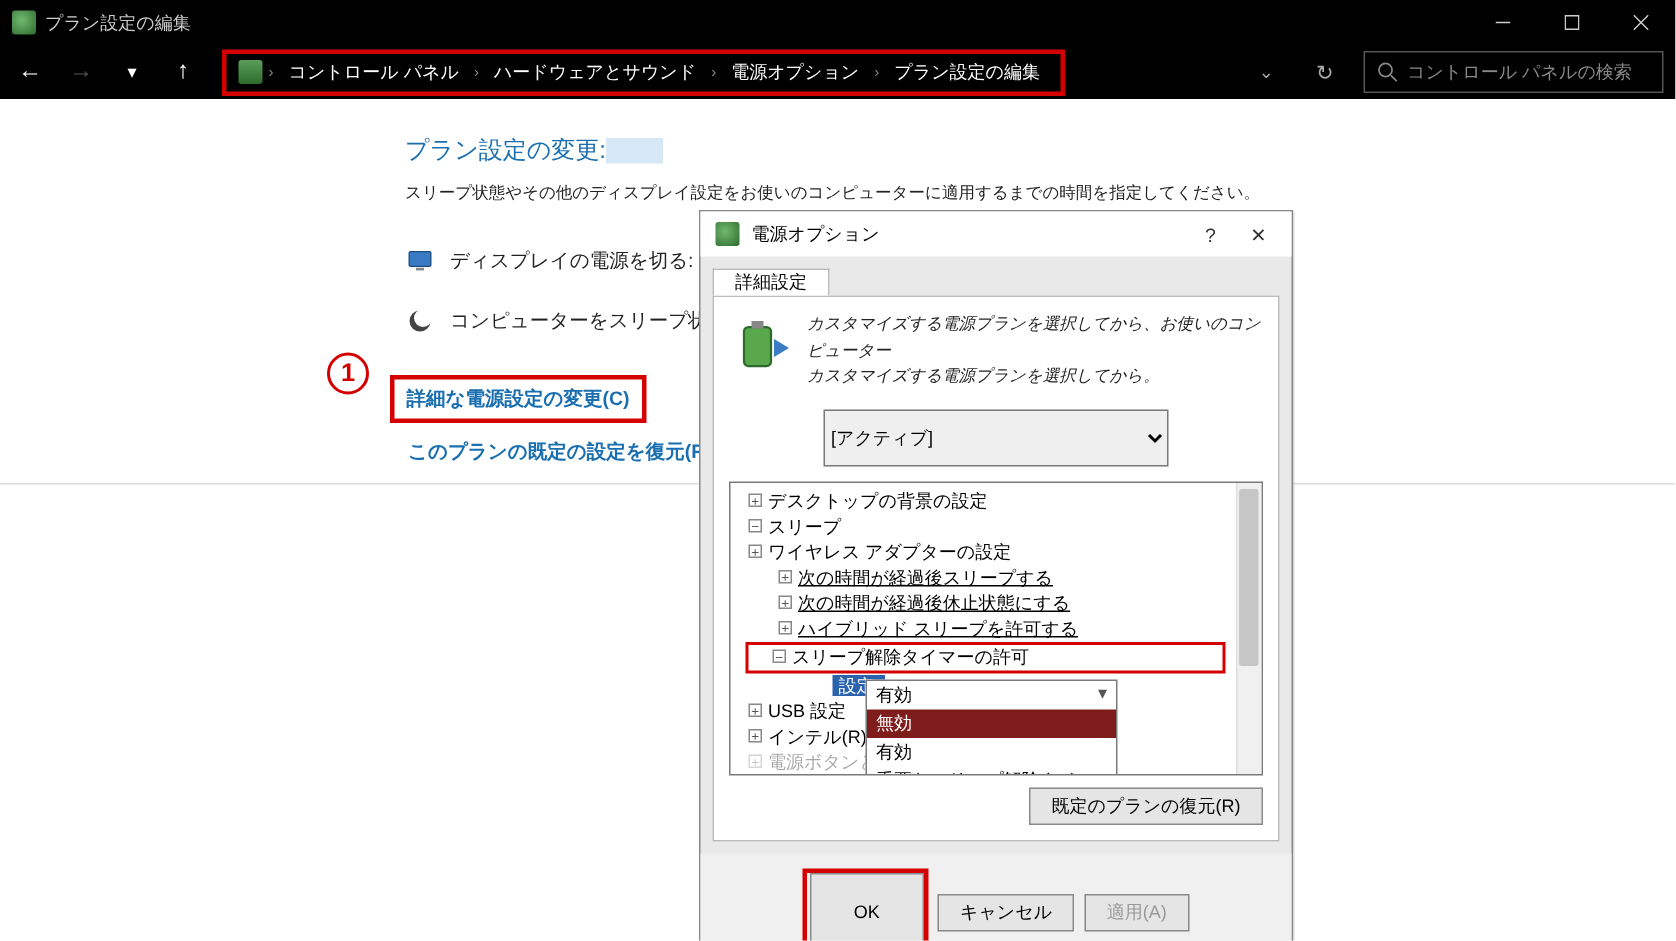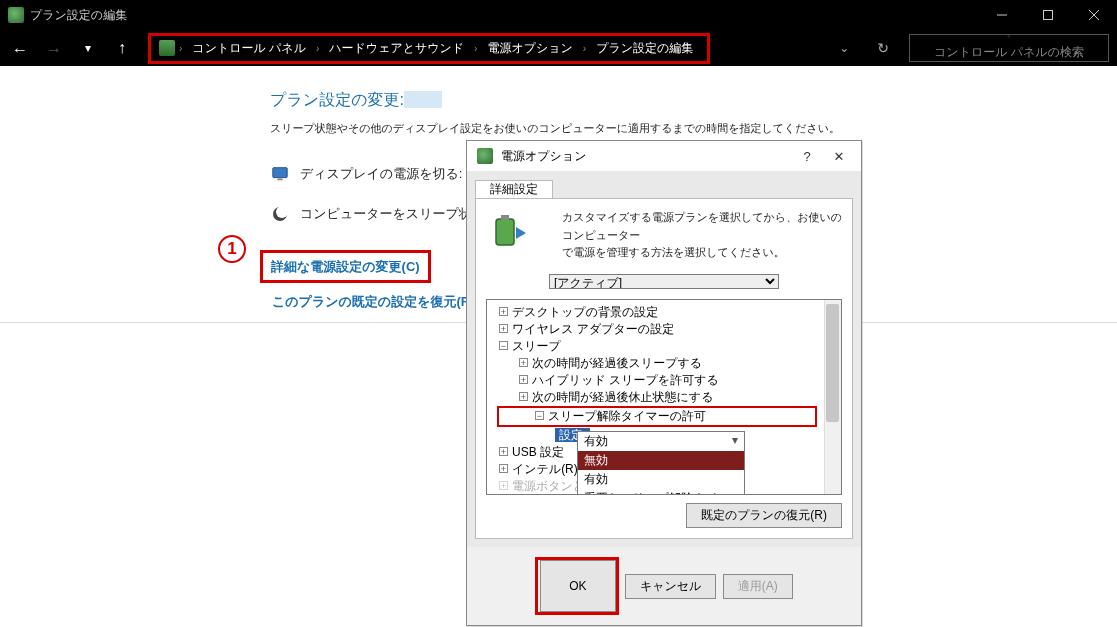--- a/index.html
+++ b/index.html
@@ -12,21 +12,21 @@
 .navbar { height: 36px; background: #000; display: flex; align-items: center; padding: 0 8px; gap: 10px; }
 .navarrow { color: #fff; width: 24px; text-align: center; font-size: 16px; }
 .navarrow.dim { color: #555; }
 .breadcrumb-wrap { border: 3px solid #d40000; padding: 4px 8px; display: flex; align-items: center; gap: 4px; margin-left: 4px; flex: 0 0 auto; }
 .breadcrumb-wrap .pcicon { width: 16px; height: 16px; background: linear-gradient(#5a9e5a,#2d6b2d); border-radius: 2px; }
 .breadcrumb-wrap .crumb { color: #fff; font-size: 12px; padding: 0 6px; }
 .breadcrumb-wrap .sep { color: #888; font-size: 10px; }
 .navspacer { flex: 1; }
 .chev { color: #aaa; font-size: 12px; padding: 0 8px; }
 .refresh { color: #aaa; font-size: 14px; padding: 0 10px; }
-.searchbox { width: 200px; height: 28px; border: 1px solid #555; display: flex; align-items: center; padding: 0 8px; color: #888; font-size: 12px; gap: 6px; flex-direction: column; }
+.searchbox { width: 200px; height: 28px; border: 1px solid #555; display: flex; align-items: center; padding: 0 8px; color: #888; font-size: 12px; gap: 6px; }
 .searchbox svg { width: 14px; height: 14px; stroke: #888; }
 .content { padding: 24px 0 0 270px; position: relative; }
 .pagetitle { color: #1a6fb0; font-size: 16px; margin-bottom: 10px; }
 .pagetitle .sel { background: #d6e8f5; padding: 0 30px 0 4px; }
 .desc { color: #222; font-size: 11px; margin-bottom: 28px; }
 .optrow { display: flex; align-items: center; gap: 10px; font-size: 13px; color: #222; margin-bottom: 20px; }
 .opticon { width: 20px; height: 20px; display: flex; align-items: center; justify-content: center; }
 .opticon.disp svg { width: 18px; height: 18px; }
 .opticon.moon svg { width: 16px; height: 16px; }
 .links-area { margin-top: 26px; margin-left: -10px; font-weight: bold; }
@@ -37,30 +37,30 @@
 .divider { position: absolute; left: 0; right: 0; top: 322px; height: 1px; background: #ddd; }
 .dialog { position: absolute; left: 466px; top: 140px; width: 396px; background: #e9e9e9; border: 1px solid #888; box-shadow: 1px 1px 0 rgba(0,0,0,.15); }
 .dtitle { height: 30px; background: #fff; display: flex; align-items: center; padding: 0 10px; font-size: 12px; gap: 8px; }
 .dtitle .picon { width: 16px; height: 16px; background: radial-gradient(circle at 40% 40%, #6fb96f, #2d6b2d); border-radius: 2px; }
 .dtitle .spacer { flex: 1; }
 .dtitle .dbtn { width: 24px; text-align: center; font-size: 13px; color: #333; }
 .tabs { padding: 8px 8px 0 8px; }
 .tab { display: inline-block; background: #fff; border: 1px solid #bbb; border-bottom: none; padding: 0 14px; font-size: 12px; }
 .tabbody { background: #fff; border: 1px solid #bbb; margin: 0 8px 8px 8px; padding: 10px; }
 .tabbody .dlgicon { float: left; width: 44px; height: 44px; }
-.tabbody .dlgtext { font-size: 11px; color: #222; margin-left: 76px; line-height: 1.6; }
-.tabbody select.plan { width: 230px; height: 15px; font-size: 12px; margin: 12px auto 10px auto; display: block; border: 1px solid #7a7a7a; background: #efefef; }
+.tabbody .dlgtext { font-size: 11px; color: #222; margin-left: 52px; line-height: 1.6; font-style: italic; }
+.tabbody select.plan { width: 230px; height: 38px; font-size: 12px; margin: 12px auto 10px auto; display: block; border: 1px solid #7a7a7a; background: #efefef; }
 .tree { border: 1px solid #7a7a7a; height: 196px; background: #fff; position: relative; overflow: hidden; font-size: 12px; }
 .tree .sb { position: absolute; right: 0; top: 0; width: 17px; height: 100%; background: #f0f0f0; border-left: 1px solid #ddd; }
 .tree .thumb { position: absolute; right: 2px; top: 4px; width: 13px; height: 118px; background: #c6c6c6; border-radius: 2px; }
 .tree-content { padding: 4px 4px; }
 .ti { white-space: nowrap; line-height: 17px; }
 .ti .tog { display: inline-block; width: 9px; height: 9px; border: 1px solid #888; text-align: center; font-size: 9px; line-height: 8px; color: #555; margin-right: 4px; vertical-align: 1px; }
 .ti.l0 { padding-left: 8px; }
-.ti.l1 { padding-left: 28px; }
+.ti.l1 { padding-left: 28px; text-decoration: underline; }
 .ti.l3 { padding-left: 64px; }
 .sel-row { border: 2.5px solid #d40000; margin: 0 20px 0 6px; }
 .setlabel { background: #2a62ac; color: #fff; padding: 0 4px; }
 .combo { position: absolute; left: 90px; top: 131px; width: 168px; border: 1px solid #7a7a7a; background: #fff; font-size: 12px; }
 .combo .copt { padding: 1px 6px; }
 .combo .copt.val { padding-right: 20px; position: relative; }
 .combo .copt.val::after { content: "▾"; position: absolute; right: 6px; top: 1px; color: #555; }
 .combo .copt.sel { background: #7f1d1d; color: #fff; }
 .restore-row { text-align: right; padding-top: 8px; }
 .btn { display: inline-block; border: 1px solid #8a8a8a; background: #e5e5e5; padding: 3px 14px; font-size: 12px; margin-left: 2px; }
@@ -180,37 +180,37 @@
   <div class="tabbody">
     <div class="dlgicon">
       <svg viewBox="0 0 44 44">
           <rect x="10" y="10" width="18" height="26" rx="3" fill="#5aa84c" stroke="#2d6b2d" stroke-width="1.5"></rect>
           <rect x="15" y="6" width="8" height="5" fill="#888"></rect>
           <path d="M30 18 l10 6 l-10 6 z" fill="#3a7cc4"></path>
         </svg>
     </div>
     <div class="dlgtext">
       <span>カスタマイズする電源プランを選択してから、お使いのコンピューター</span><br>
-      <span>で電源を管理する方法を選択してください。</span>
+      <span>カスタマイズする電源プランを選択してから。</span>
     </div>
     <div style="clear:both"></div>
     <select class="plan">
       <option>[アクティブ]</option>
     </select>
 
     <div class="tree">
       <div class="tree-content">
         <div class="ti l0"><span class="tog">+</span><span>デスクトップの背景の設定</span></div>
+        <div class="ti l0"><span class="tog">−</span><span>スリープ</span></div>
         <div class="ti l0"><span class="tog">+</span><span>ワイヤレス アダプターの設定</span></div>
-        <div class="ti l0"><span class="tog">−</span><span>スリープ</span></div>
         <div class="ti l1"><span class="tog">+</span><span>次の時間が経過後スリープする</span></div>
+        <div class="ti l1"><span class="tog">+</span><span>次の時間が経過後休止状態にする</span></div>
         <div class="ti l1"><span class="tog">+</span><span>ハイブリッド スリープを許可する</span></div>
-        <div class="ti l1"><span class="tog">+</span><span>次の時間が経過後休止状態にする</span></div>
         <div class="sel-row">
-          <div class="ti" style="padding-left:36px;"><span class="tog">−</span><span>スリープ解除タイマーの許可</span></div>
+          <div class="ti" style="padding-left:16px;"><span class="tog">−</span><span>スリープ解除タイマーの許可</span></div>
         </div>
         <div class="ti l3"><span class="setlabel">設定:</span></div>
         <div class="ti l0"><span class="tog">+</span><span>USB 設定</span></div>
         <div class="ti l0"><span class="tog">+</span><span>インテル(R) グラ</span></div>
         <div class="ti l0" style="opacity:.35"><span class="tog">+</span><span>電源ボタンとカバー</span></div>
       </div>
       <div class="combo">
         <div class="copt val">有効</div>
         <div class="copt sel">無効</div>
         <div class="copt">有効</div>

